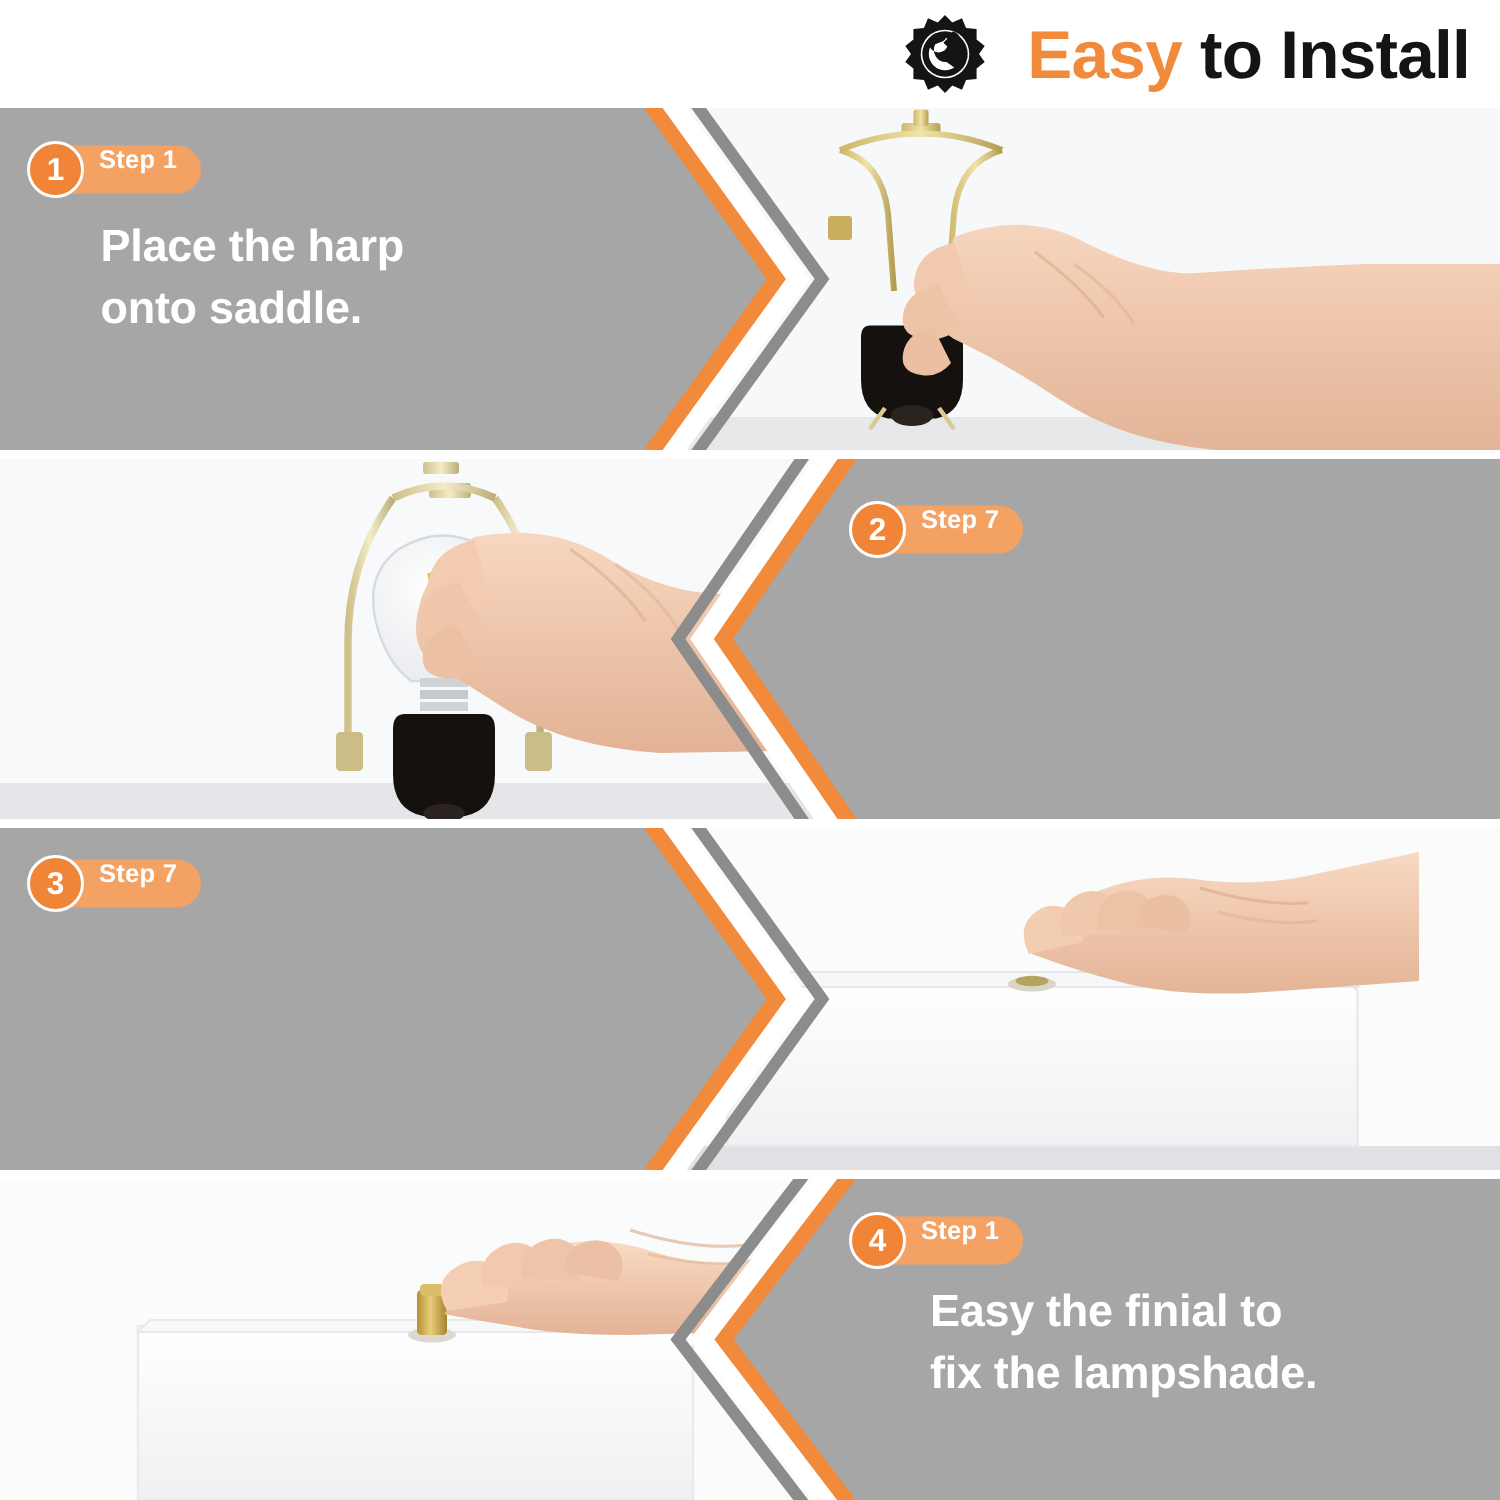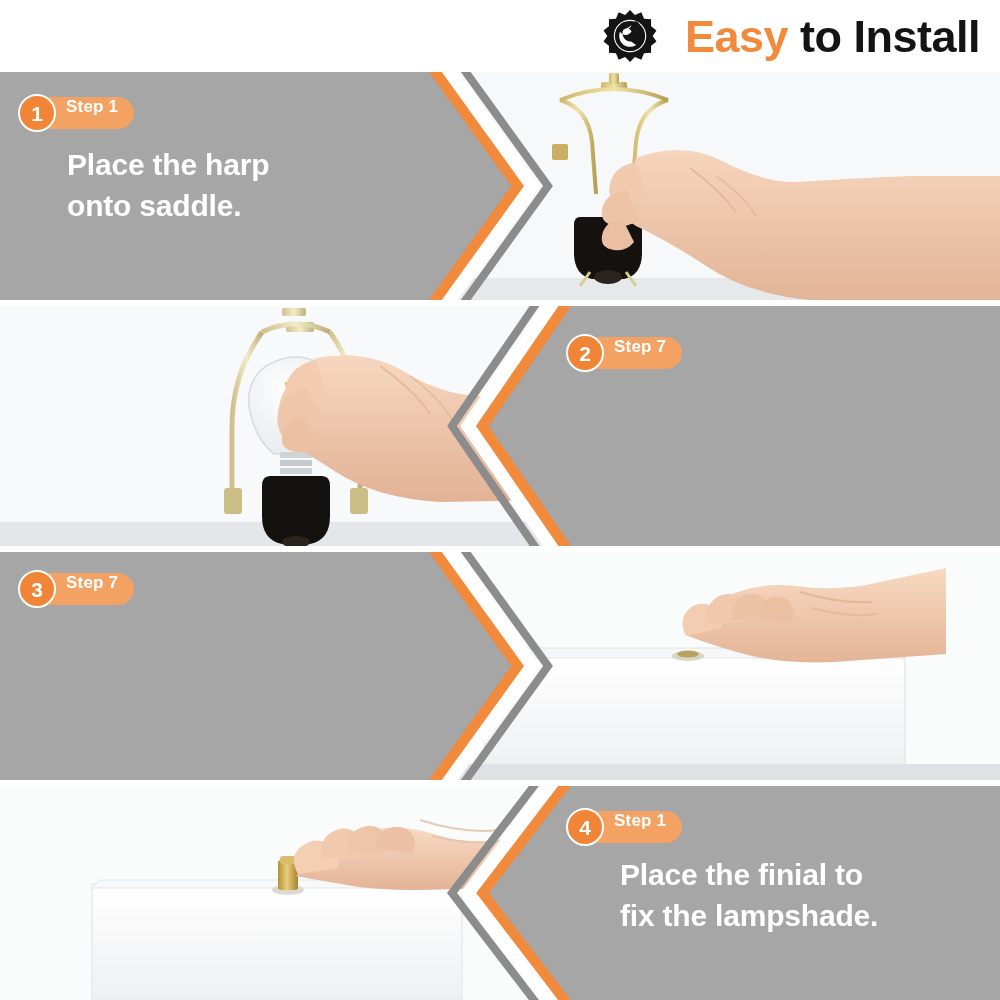--- a/index.html
+++ b/index.html
@@ -337,21 +337,21 @@
         <path d="M136 -8 L48 107 L136 222" stroke="#FFFFFF" stroke-width="13" fill="none"></path>
         <path d="M120 -8 L32 107 L120 222" stroke="#8C8C8C" stroke-width="8" fill="none"></path>
       </svg>
     </div>
     <div class="badge">
       <div class="badge-circle">4</div>
       <div class="badge-pill">
         <span class="badge-pill-text">Step 1</span>
       </div>
     </div>
-    <div class="step-text">Place the finial to
+    <div class="step-text">Easy the finial to
 fix the lampshade.</div>
   </div>
 
   <div class="row-sep" style="top:300px"></div>
   <div class="row-sep" style="top:546px"></div>
   <div class="row-sep" style="top:780px"></div>
 
 </div>
 
 </body></html>

